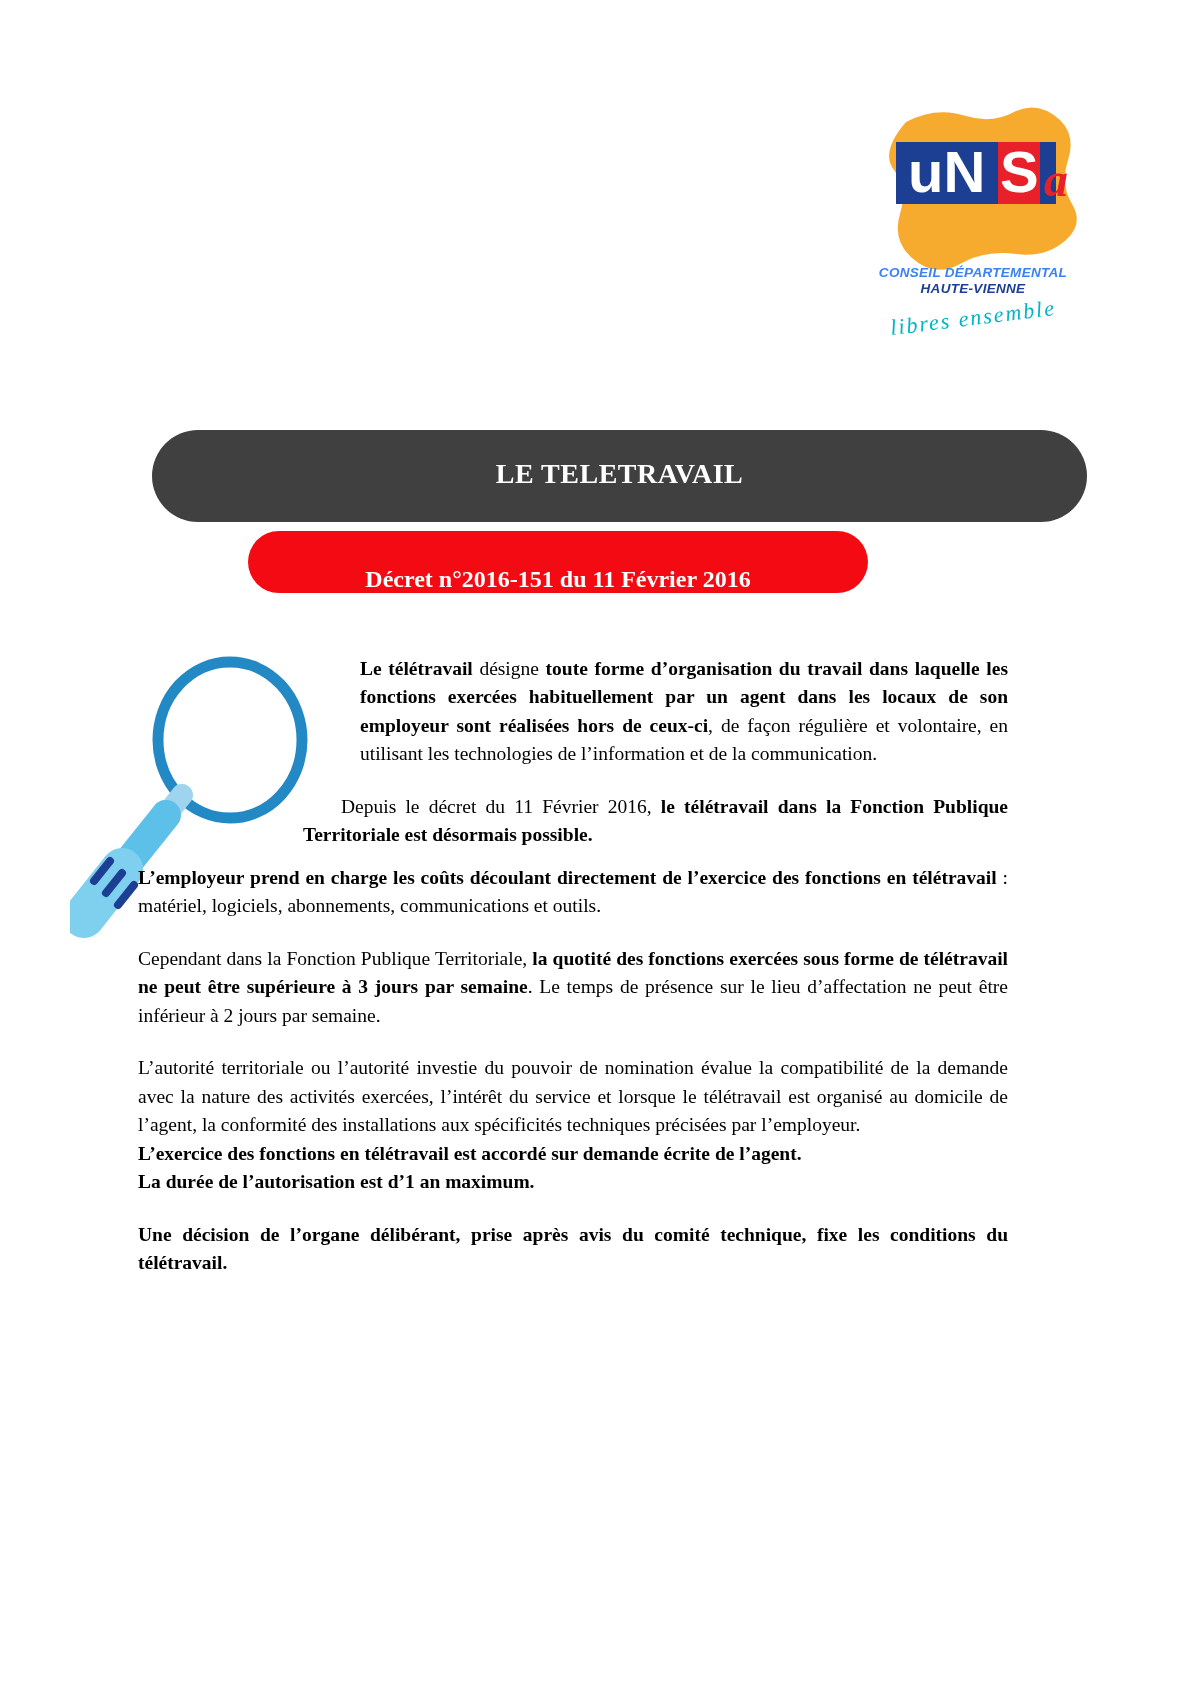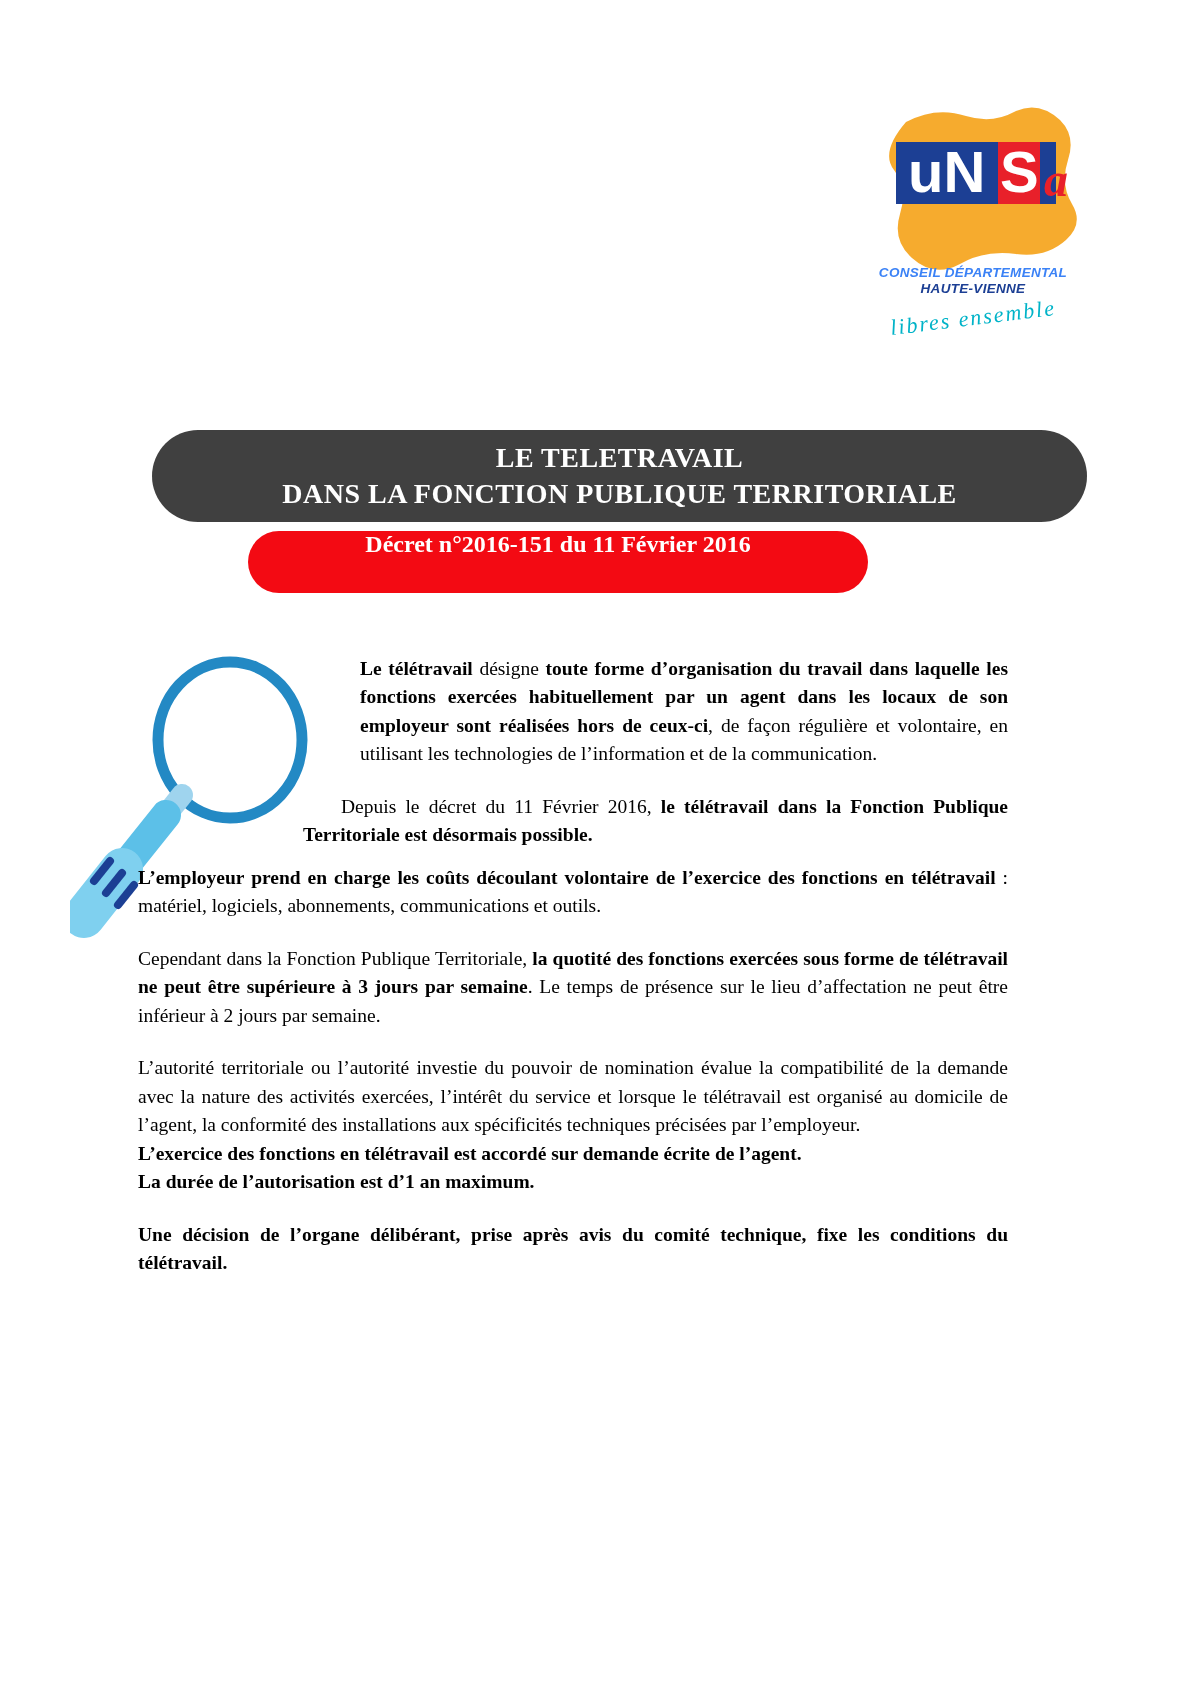--- a/index.html
+++ b/index.html
@@ -138,21 +138,21 @@
   .banner-sub {
     position: absolute;
     left: 248px;
     top: 531px;
     width: 620px;
     height: 62px;
     background: #f30a13;
     border-radius: 31px / 31px;
     color: #ffffff;
     display: flex;
-    align-items: flex-start;
+    align-items: flex-end;
     justify-content: center;
   }
   .banner-sub span {
     font-family: "Liberation Serif", serif;
     font-weight: bold;
     font-size: 24px;
   }
 
   
   .mag-small {
@@ -205,21 +205,20 @@
       <text x="196" y="96" font-family="Liberation Serif, serif" font-style="italic" font-size="48" font-weight="bold" fill="#e8202a">a</text>
     </svg>
     <div class="unsa-sub1">CONSEIL DÉPARTEMENTAL</div>
     <div class="unsa-sub2">HAUTE-VIENNE</div>
     <div class="unsa-slogan">libres ensemble</div>
   </div>
 </div>
 
 <div class="banner-main">
   <div class="line1">LE TELETRAVAIL</div>
-  <div class="line2">DANS LA FONCTION PUBLIQUE TERRITORIALE</div>
 </div>
 
 <div class="banner-sub">
   <span>Décret n°2016-151 du 11 Février 2016</span>
 </div>
 
 <div class="mag-small">
   <svg width="260" height="290" viewBox="0 0 260 290">
     <ellipse cx="160" cy="85" rx="72" ry="78" fill="none" stroke="#2389c4" stroke-width="11"></ellipse>
     <path d="M112 140 L72 190" stroke="#9fd4ee" stroke-width="22" stroke-linecap="round"></path>
@@ -241,21 +240,21 @@
 
   <p class="indent-block2 first-line-indent">
     <span>Depuis le décret du 11 Février 2016, </span><b>le télétravail dans la Fonction Publique Territoriale est désormais possible.</b>
   </p>
 
   <div class="gap-s"></div>
 
 
 
   <p>
-    <b>L’employeur prend en charge les coûts découlant volontaire de l’exercice des fonctions en télétravail</b><span> : matériel, logiciels, abonnements, communications et outils.</span>
+    <b>L’employeur prend en charge les coûts découlant directement de l’exercice des fonctions en télétravail</b><span> : matériel, logiciels, abonnements, communications et outils.</span>
   </p>
 
   <div class="gap-m"></div>
 
   <p>
     <span>Cependant dans la Fonction Publique Territoriale, </span><b>la quotité des fonctions exercées sous forme de télétravail ne peut être supérieure à 3 jours par semaine</b><span>. Le temps de présence sur le lieu d’affectation ne peut être inférieur à 2 jours par semaine.</span>
   </p>
 
   <div class="gap-m"></div>
 

